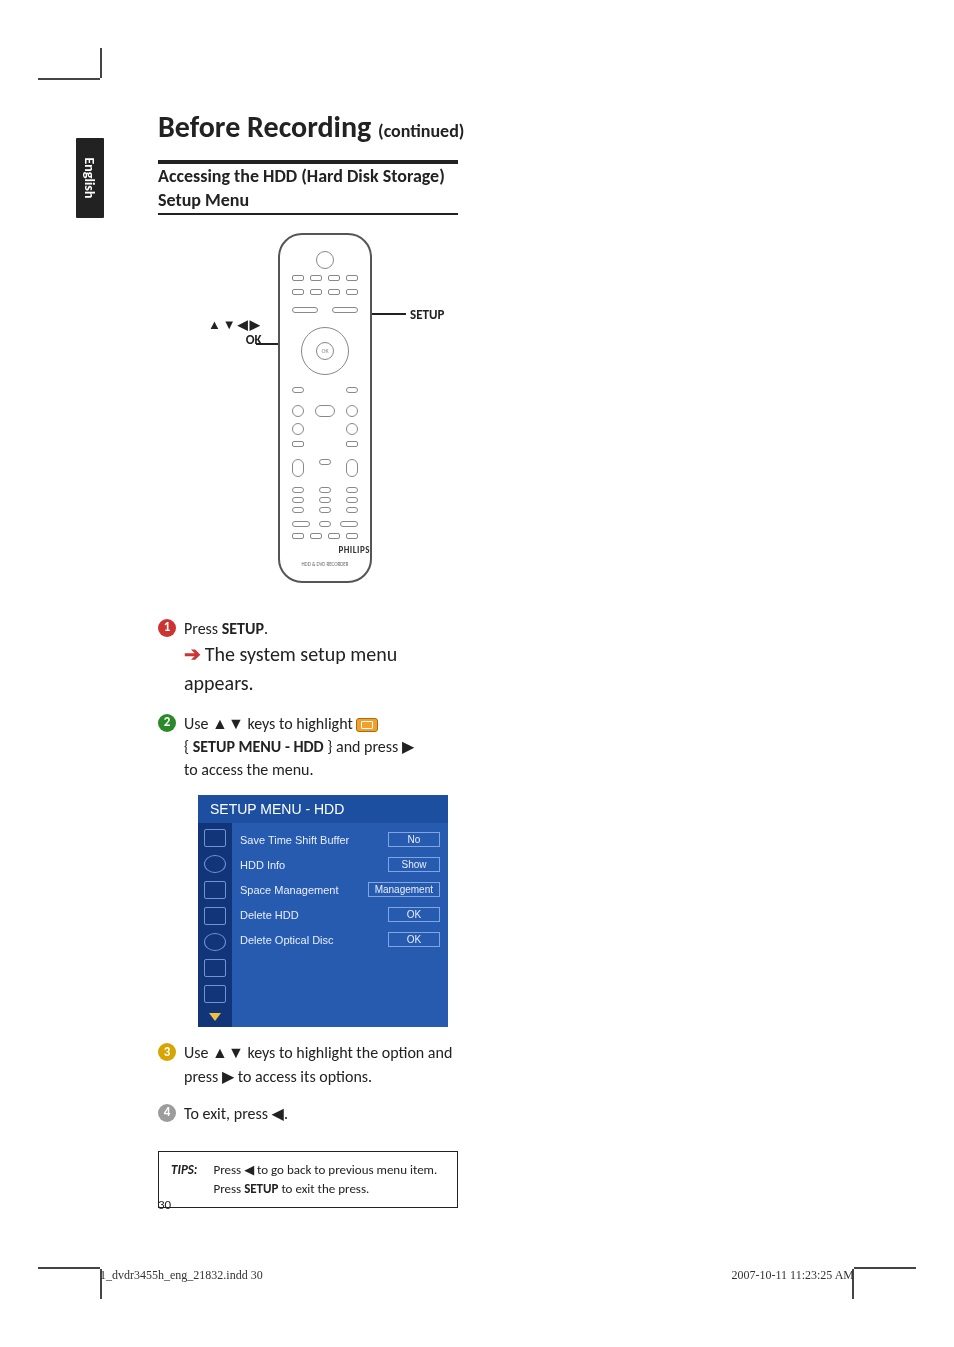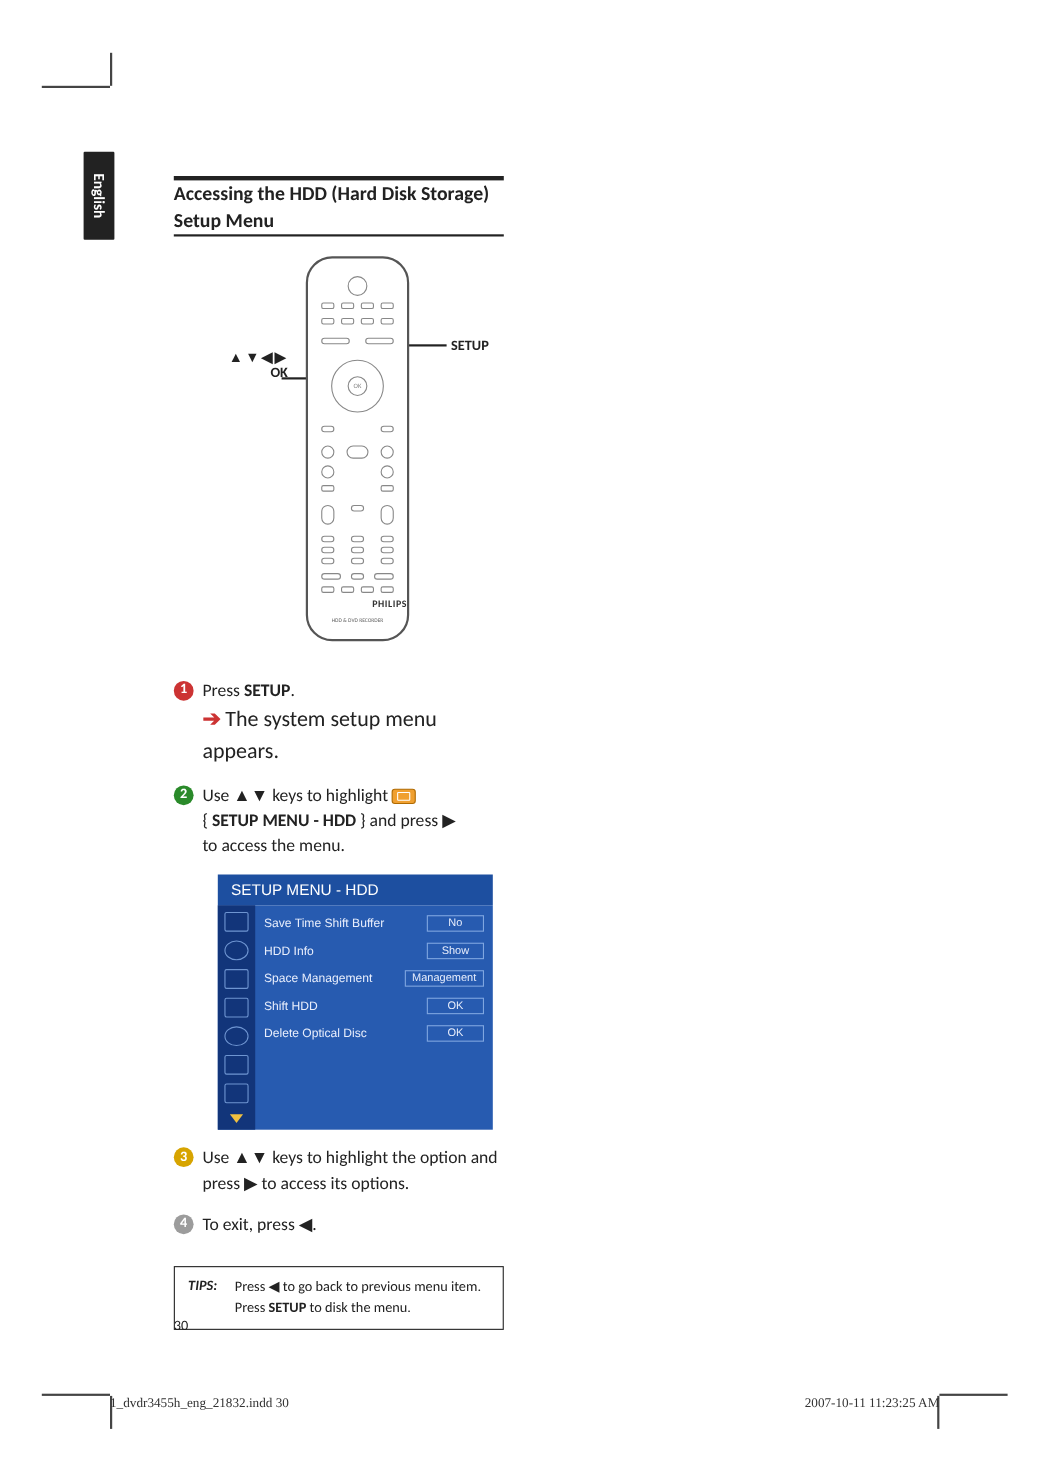--- a/index.html
+++ b/index.html
@@ -125,20 +125,23 @@
 <div class="crop-tl-v"></div>
 <div class="crop-tl-h"></div>
 <div class="crop-bl-v"></div>
 <div class="crop-bl-h"></div>
 <div class="crop-br-v"></div>
 <div class="crop-br-h"></div>
 
 <div class="page">
   <div class="lang-tab">English</div>
 
+  <div class="title-row">
+    <span class="title-main">Before Recording </span><span class="title-sub">(continued)</span>
+  </div>
 
   <div class="col">
     <div class="rule-thick"></div>
     <div class="section-heading">Accessing the  HDD (Hard Disk Storage) Setup Menu</div>
     <div class="rule-thin"></div>
 
 
     <div class="remote-fig">
       <div class="remote-label-left">
         <div class="arrows glyph">▲▼◀▶</div>
@@ -264,21 +267,21 @@
           </div>
           <div class="setup-row">
             <span>HDD Info</span>
             <span class="setup-val">Show</span>
           </div>
           <div class="setup-row">
             <span>Space Management</span>
             <span class="setup-val">Management</span>
           </div>
           <div class="setup-row">
-            <span>Shift HDD</span>
+            <span>Delete HDD</span>
             <span class="setup-val">OK</span>
           </div>
           <div class="setup-row">
             <span>Delete Optical Disc</span>
             <span class="setup-val">OK</span>
           </div>
         </div>
       </div>
     </div>
 
@@ -296,21 +299,21 @@
       </div>
     </div>
 
     <div class="tips-box">
       <div class="tips-label">TIPS:</div>
       <div>
         <div>
           <span>Press </span><span class="glyph">◀</span><span> to go back to previous menu item.</span>
         </div>
         <div>
-          <span>Press </span><b>SETUP</b><span> to disk the menu.</span>
+          <span>Press </span><b>SETUP</b><span> to exit the press.</span>
         </div>
       </div>
     </div>
 
     <div class="page-number">30</div>
   </div>
 </div>
 
 <div class="footer">
   <span>1_dvdr3455h_eng_21832.indd   30</span>

